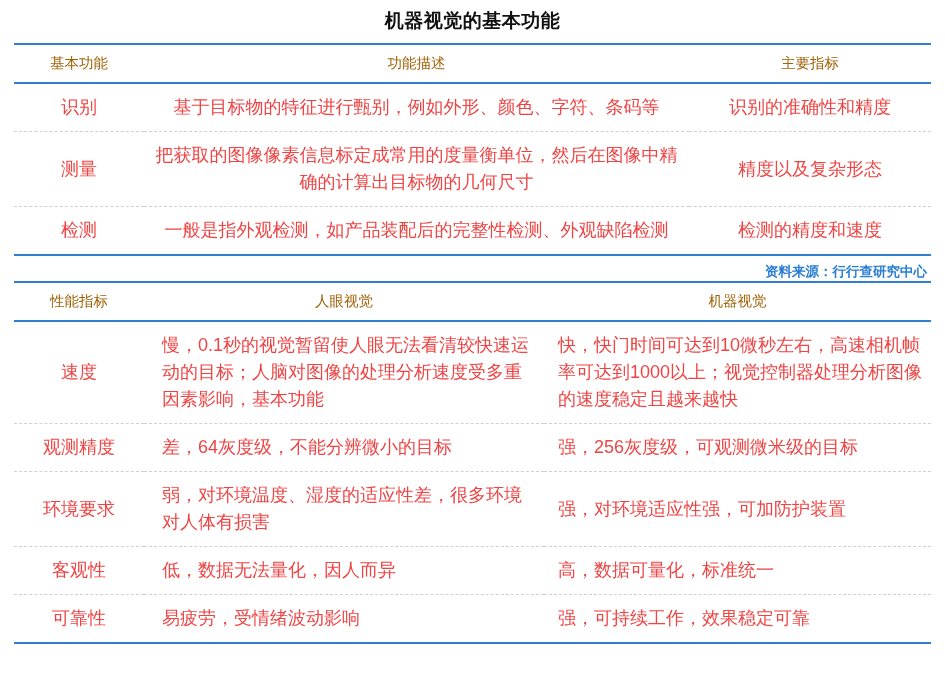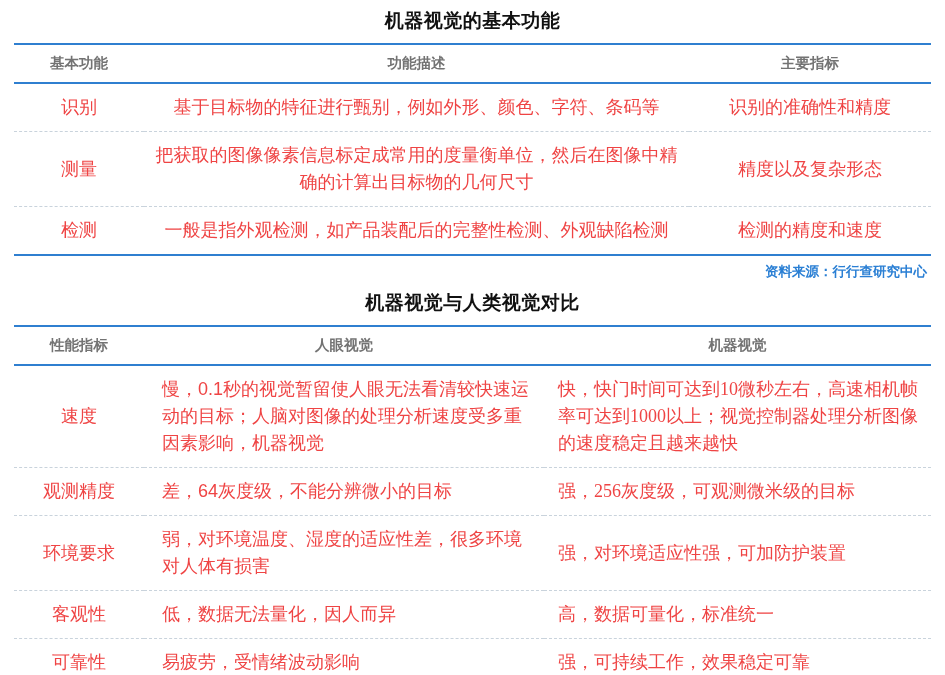--- a/index.html
+++ b/index.html
@@ -31,22 +31,22 @@
   #title-1 { padding-top: 8px; padding-bottom: 9px; }
   #title-2 { padding-top: 9px; padding-bottom: 9px; }
 
   table.tbl {
     width: 100%;
     border-collapse: collapse;
     table-layout: fixed;
   }
   table.tbl .hdr th {
     font-size: 14.5px;
-    font-weight: bold;
-    color: #737373;
+    font-weight: normal;
+    color: #a16207;
     padding: 9px 4px 9px 4px;
     text-align: center;
     border-top: 2.5px solid #2f7fd0;
     border-bottom: 2.5px solid #2f7fd0;
     background: #ffffff;
   }
   table.tbl td {
     font-size: 18px;
     color: #ef4444;
     padding: 10px 6px;
@@ -61,21 +61,20 @@
     text-align: center;
     color: #2a7fd4;
     font-size: 14.5px;
     white-space: nowrap;
   }
   td.c-desc {
     text-align: center;
   }
   td.c-metric {
     text-align: center;
-    font-family: Liberation Serif, serif;
   }
 
   .source {
     text-align: right;
     font-size: 13.5px;
     font-weight: bold;
     color: #2a7fd4;
     padding: 7px 4px 0 0;
   }
 
@@ -127,39 +126,38 @@
       <tr>
         <td class="c-key">检测</td>
         <td class="c-desc">一般是指外观检测，如产品装配后的完整性检测、外观缺陷检测</td>
         <td class="c-metric">检测的精度和速度</td>
       </tr>
     </tbody>
   </table>
 
   <div class="source">资料来源：行行查研究中心</div>
 
-  <div class="title" id="title-2">机器视觉与人类视觉对比</div>
 
   <table class="tbl t2">
     <colgroup>
         <col class="c1">
         <col class="c2">
         <col class="c3">
       </colgroup>
     <thead>
       <tr class="hdr">
         <th>性能指标</th>
         <th>人眼视觉</th>
         <th>机器视觉</th>
       </tr>
     </thead>
     <tbody>
       <tr>
         <td class="c-key">速度</td>
-        <td class="c-desc">慢，0.1秒的视觉暂留使人眼无法看清较快速运动的目标；人脑对图像的处理分析速度受多重因素影响，机器视觉</td>
+        <td class="c-desc">慢，0.1秒的视觉暂留使人眼无法看清较快速运动的目标；人脑对图像的处理分析速度受多重因素影响，基本功能</td>
         <td class="c-metric">快，快门时间可达到10微秒左右，高速相机帧率可达到1000以上；视觉控制器处理分析图像的速度稳定且越来越快</td>
       </tr>
       <tr>
         <td class="c-key">观测精度</td>
         <td class="c-desc">差，64灰度级，不能分辨微小的目标</td>
         <td class="c-metric">强，256灰度级，可观测微米级的目标</td>
       </tr>
       <tr>
         <td class="c-key">环境要求</td>
         <td class="c-desc">弱，对环境温度、湿度的适应性差，很多环境对人体有损害</td>

